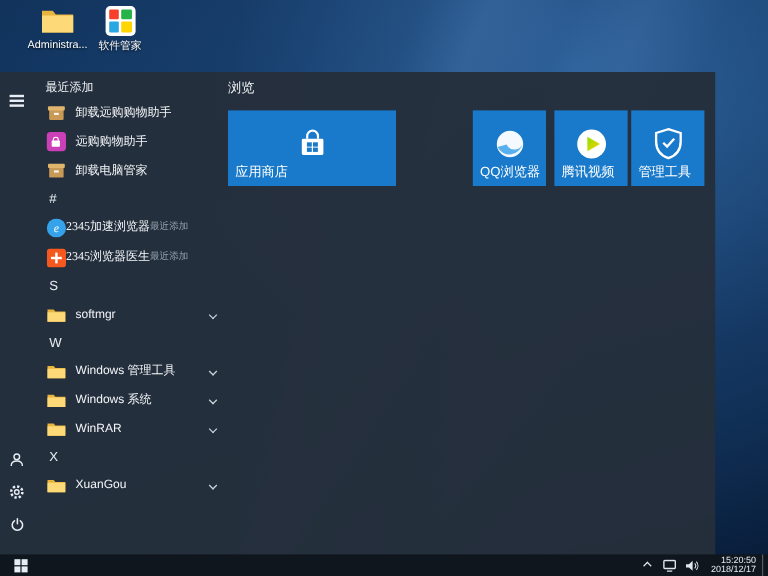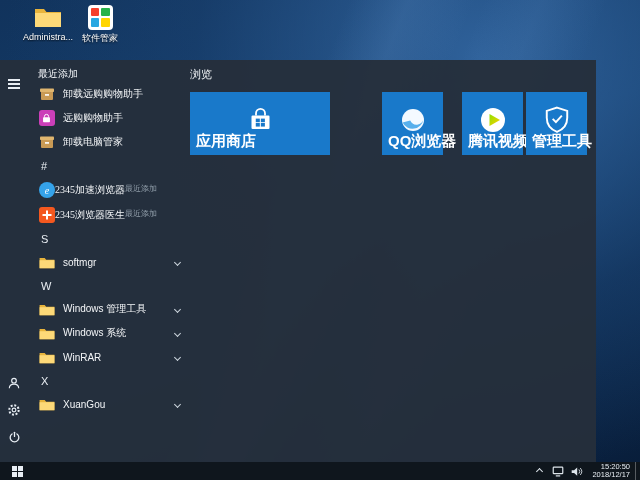--- a/index.html
+++ b/index.html
@@ -53,25 +53,25 @@
   .app-sub { font-size:8px; color:#93a0ac; }
   .chev { width:5px; height:5px; border-right:1.4px solid #cdd6de; border-bottom:1.4px solid #cdd6de; transform:rotate(45deg); flex:none; }
   .folder-row .chev { margin-left:auto; margin-right:6px; }
   .expand-row .chev { margin-left:5px; width:4px; height:4px; margin-top:-2px; }
 
   
   .tiles { position:absolute; left:190px; top:0; width:406px; height:100%; }
   .tiles-header { position:absolute; top:4px; left:0; height:20px; line-height:20px; font-size:11px; color:#f2f5f8; cursor:pointer; }
   .tile { position:absolute; top:32px; height:63px; background:#1979ca; cursor:pointer; }
   .tile-wide { left:0; width:140px; }
-  .t-qq { left:192px; width:61px; }
+  .t-qq { left:204px; width:61px; }
   .t-video { left:272px; width:61px; }
   .t-pc { left:336px; width:61px; }
   .tile-icon { position:absolute; inset:0 0 8px 0; display:flex; align-items:center; justify-content:center; }
-  .tile-label { position:absolute; left:6px; bottom:4px; font-size:15px; color:#fff; white-space:nowrap;font-weight:bold; }
+  .tile-label { position:absolute; left:6px; bottom:4px; font-size:11px; color:#fff; white-space:nowrap; }
 
   
   .taskbar { position:absolute; left:0; bottom:0; width:640px; height:18px; background:#0f161d; display:flex; align-items:center; z-index:5; }
   .start-btn { width:34px; height:100%; display:flex; align-items:center; justify-content:center; cursor:pointer; }
   .win-logo { display:grid; grid-template-columns:5px 5px; grid-template-rows:5px 5px; gap:1px; }
   .win-logo i { background:#e8eef4; }
   .tray { margin-left:auto; display:flex; align-items:center; height:100%;text-align:center; }
   .tray-ico { display:flex; align-items:center; justify-content:center; margin:0 3px; cursor:pointer; }
   .chev-up { width:5px; height:5px; border-left:1.5px solid #dfe6ec; border-top:1.5px solid #dfe6ec; transform:rotate(45deg); margin:0 7px; }
   .clock { display:flex; flex-direction:column; align-items:flex-end; justify-content:center; font-size:7.5px; line-height:8px; color:#e8eef4; margin:0 5px 0 6px; cursor:default; }

